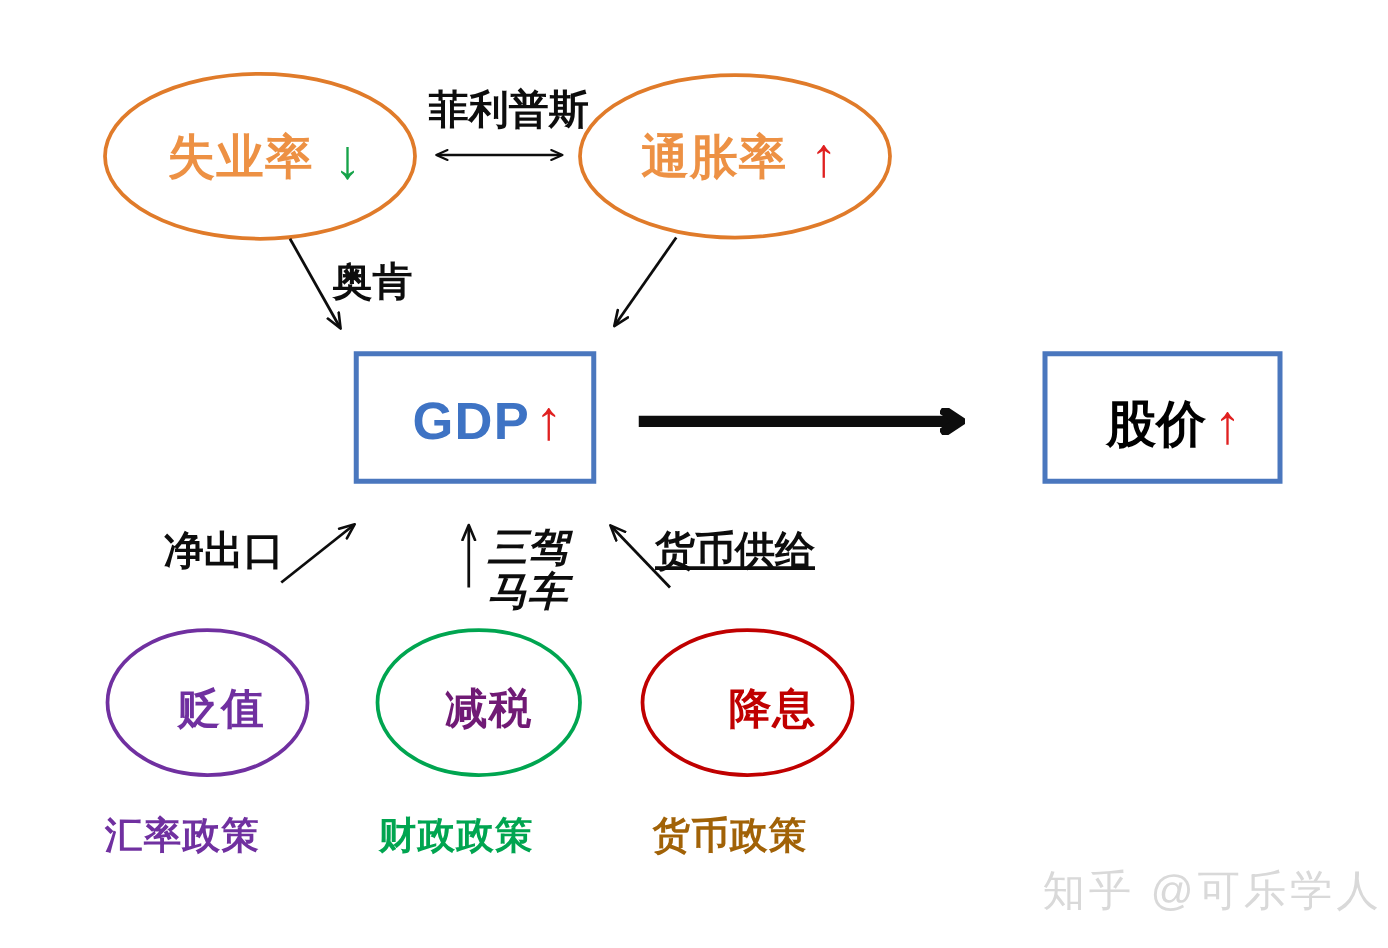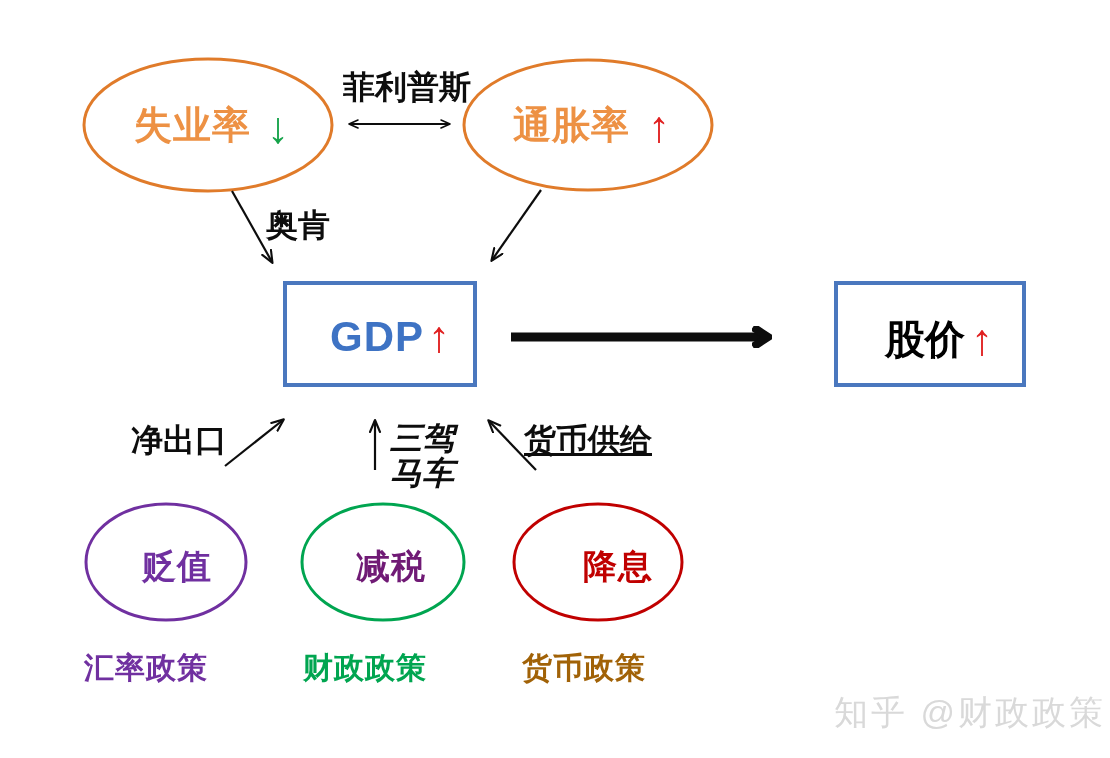--- a/index.html
+++ b/index.html
@@ -170,15 +170,15 @@
 
   <div class="abs policy-word" style="left:117px; top:544px; color:#7030A0;margin-left:25px;">贬值</div>
   <div class="abs policy-caption" style="left:84px; top:648px; color:#7030A0;">汇率政策</div>
 
   <div class="abs policy-word" style="left:334px; top:544px; color:#701a75;margin-left:22px;">减税</div>
   <div class="abs policy-caption" style="left:303px; top:648px; color:#00A550;">财政政策</div>
 
   <div class="abs policy-word" style="left:549px; top:544px; color:#C00000;margin-left:34px;">降息</div>
   <div class="abs policy-caption" style="left:522px; top:648px; color:#a16207;">货币政策</div>
 
-  <div class="watermark" style="left:834px; top:690px;">知乎 @财政政策</div>
+  <div class="watermark" style="left:834px; top:690px;">知乎 @可乐学人</div>
 
 </div>
 
 </body></html>

